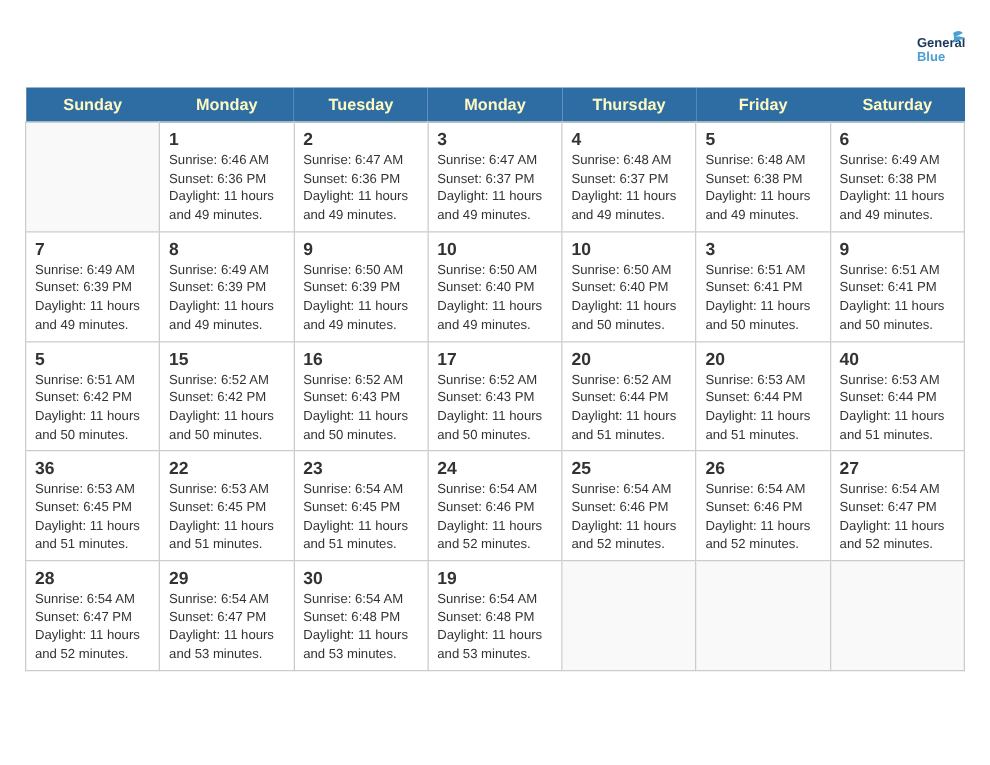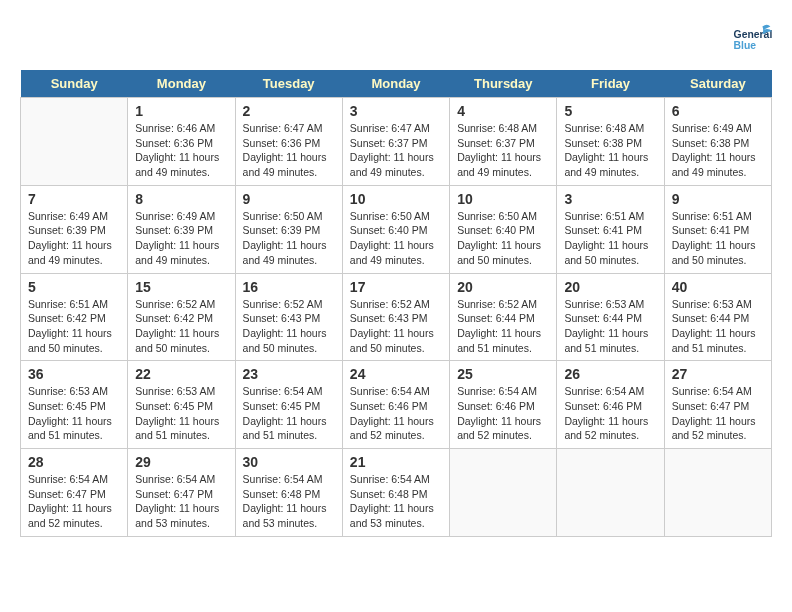--- a/index.html
+++ b/index.html
@@ -347,21 +347,21 @@
         </td>
         <td>
           <div class="day-num">30</div>
           <div class="day-info">
             <div>Sunrise: 6:54 AM</div>
             <div>Sunset: 6:48 PM</div>
             <div>Daylight: 11 hours and 53 minutes.</div>
           </div>
         </td>
         <td>
-          <div class="day-num">21</div>
+          <div class="day-num">19</div>
           <div class="day-info">
             <div>Sunrise: 6:54 AM</div>
             <div>Sunset: 6:48 PM</div>
             <div>Daylight: 11 hours and 53 minutes.</div>
           </div>
         </td>
         <td class="empty-cell"></td>
         <td class="empty-cell"></td>
         <td class="empty-cell"></td>
       </tr>

